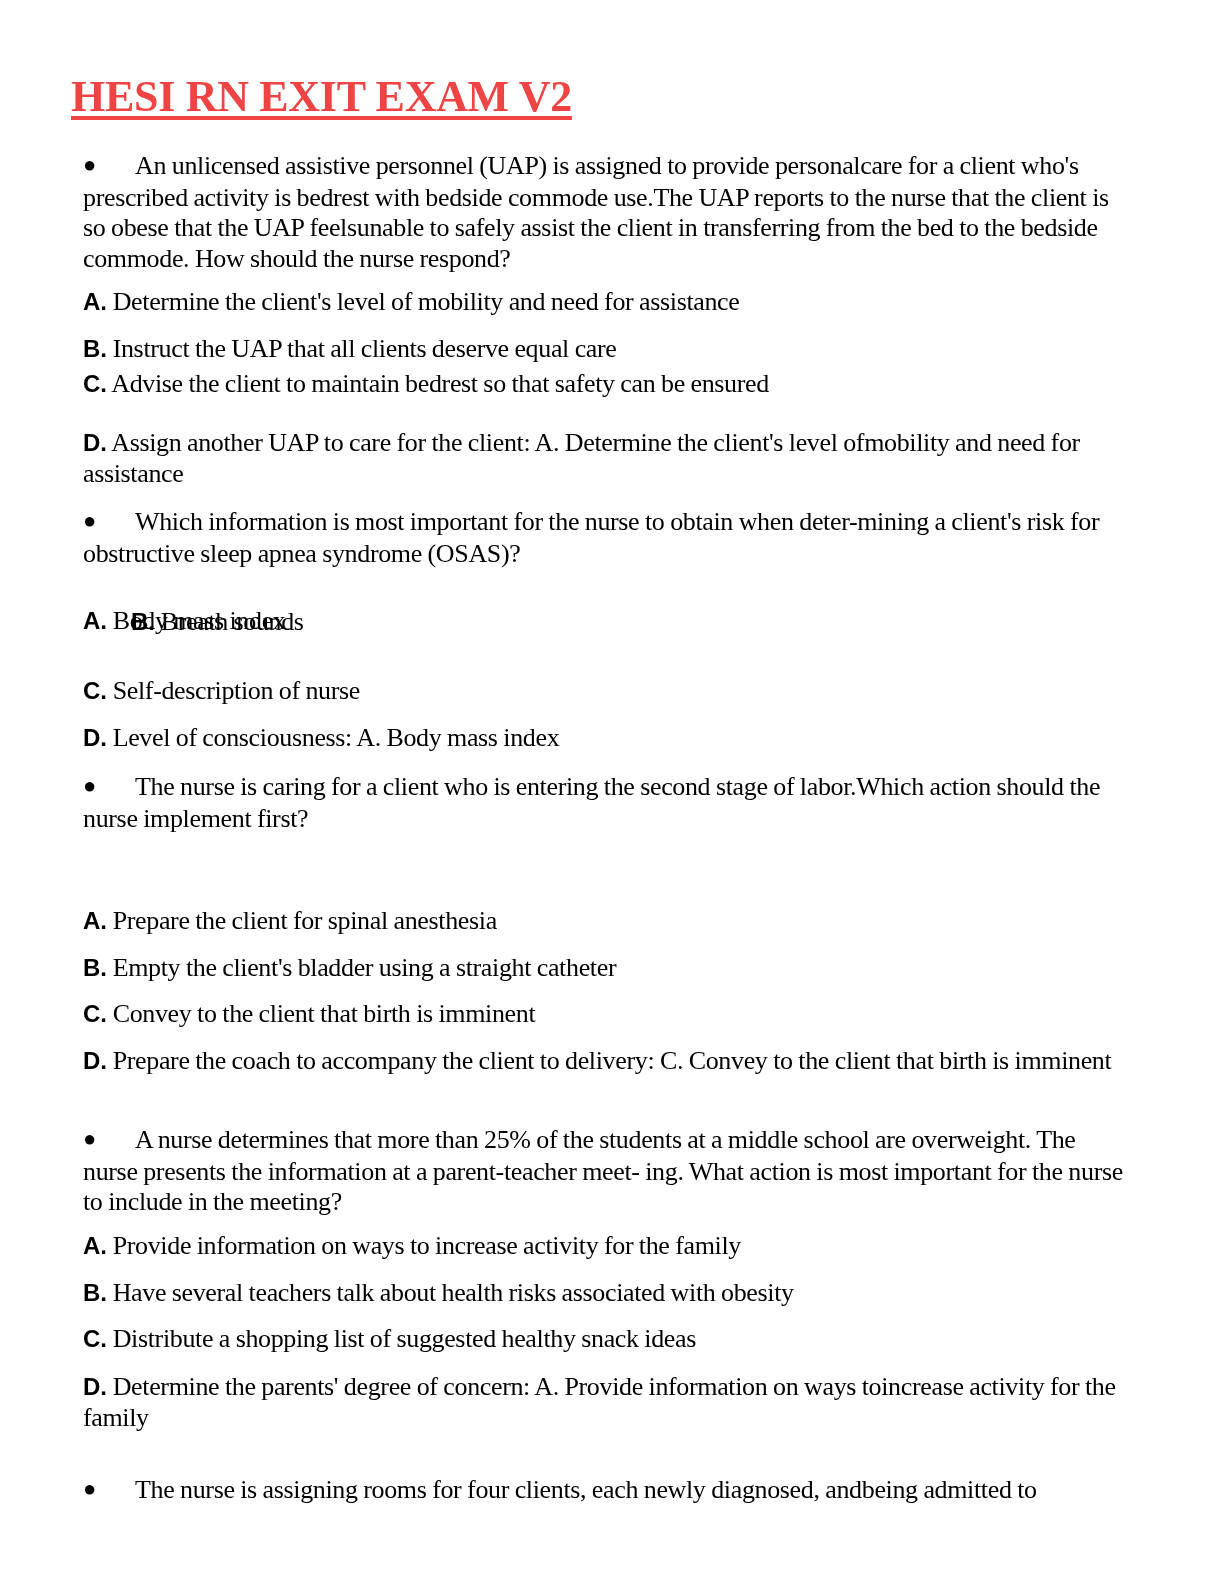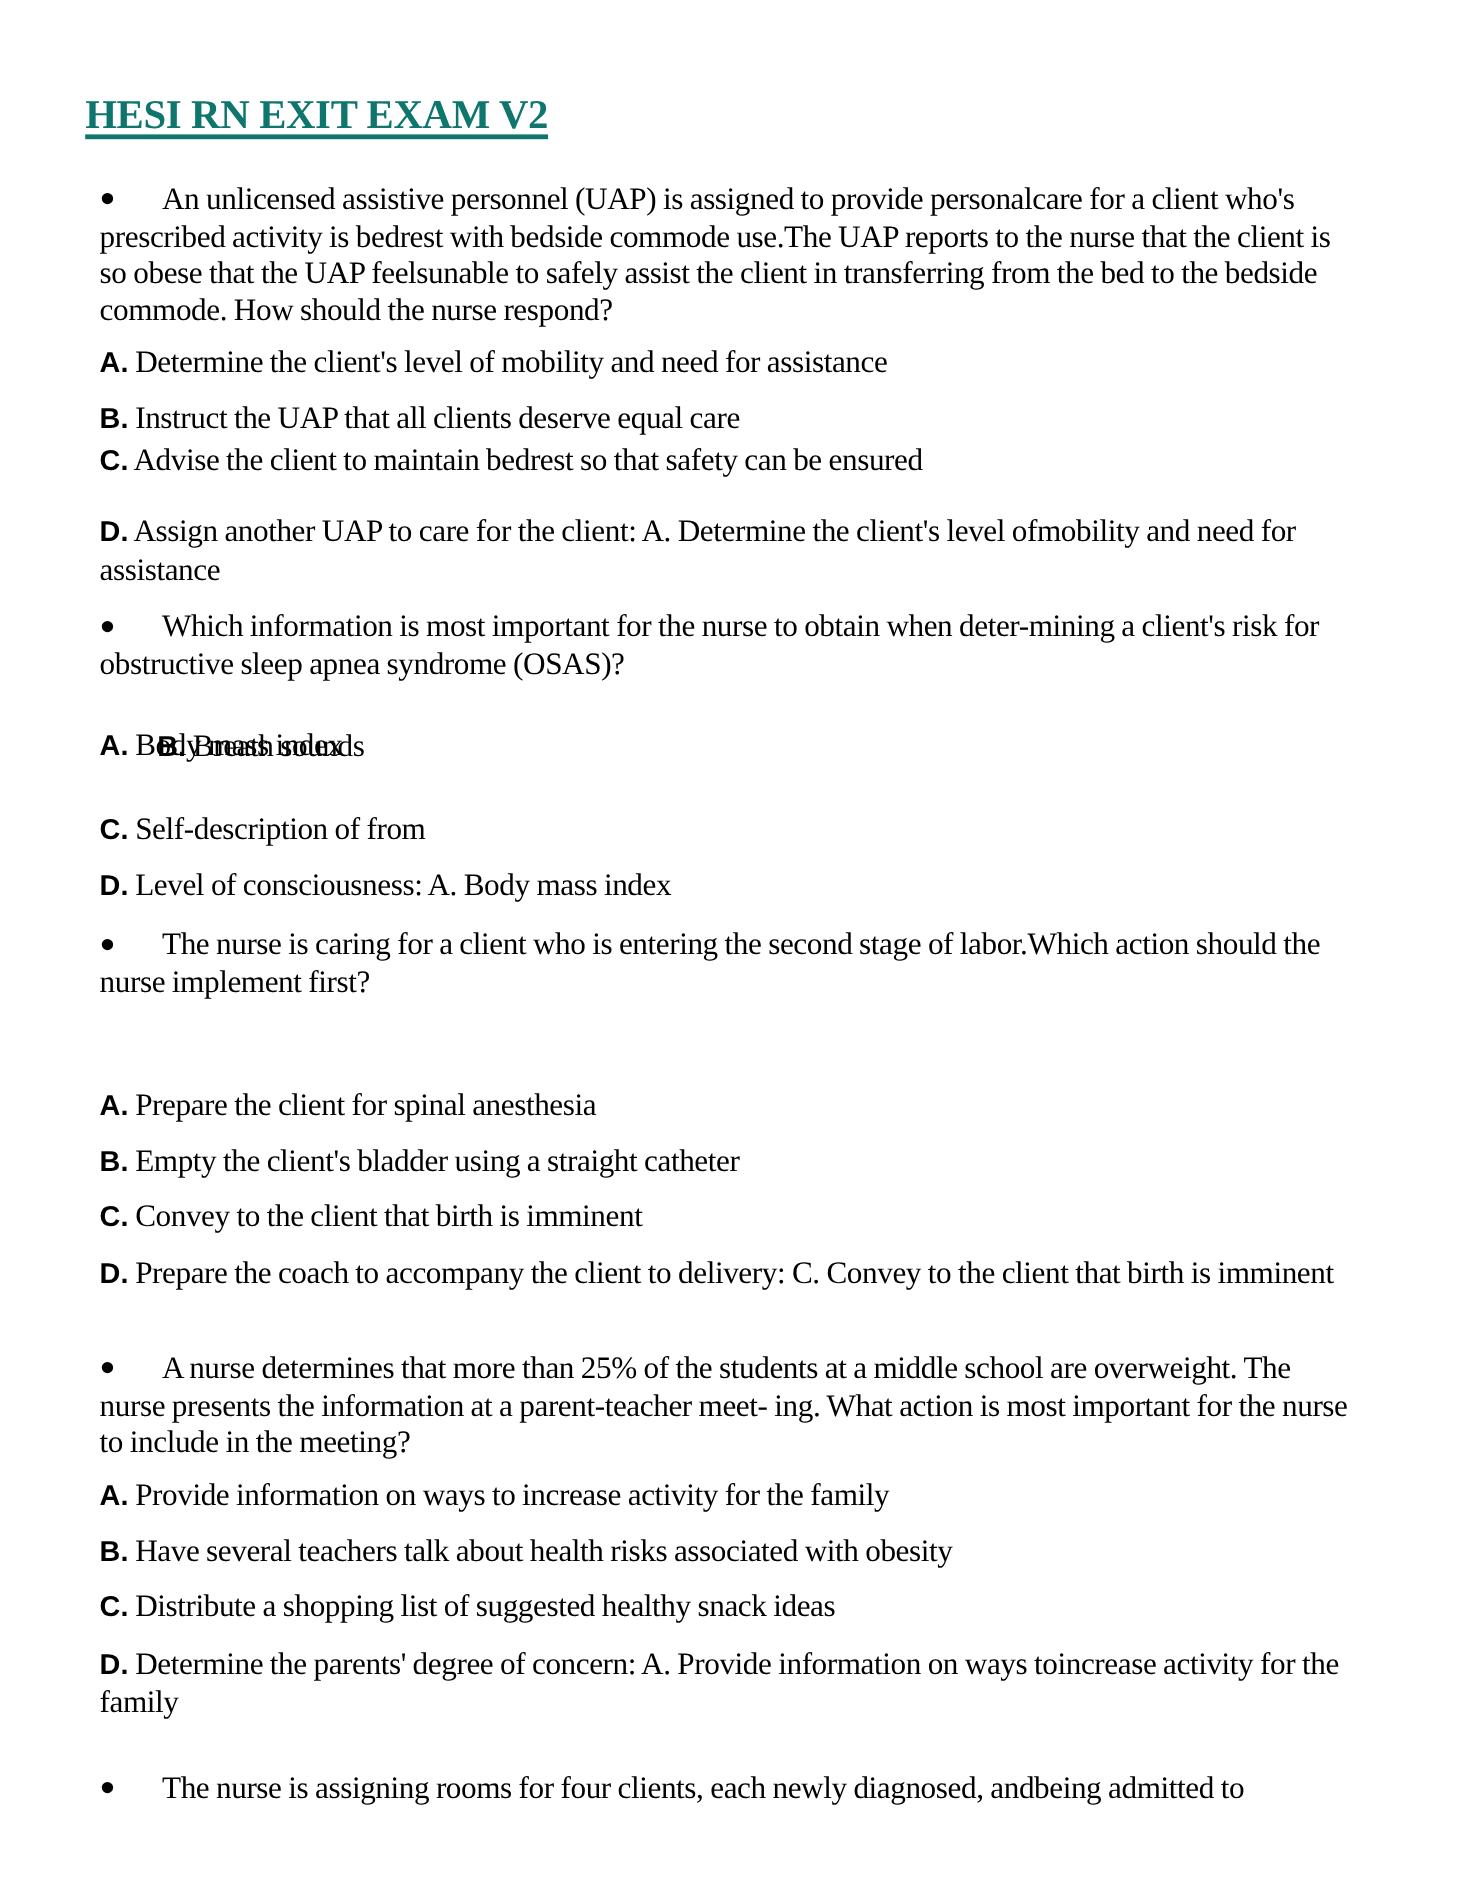--- a/index.html
+++ b/index.html
@@ -15,23 +15,23 @@
       font-family: "Liberation Serif", "DejaVu Serif", serif;
       color: #000000;
     }
     .title {
       position: absolute;
       left: 71px;
       top: 74px;
       margin: 0;
       font-family: "Liberation Serif", serif;
       font-weight: bold;
-      font-size: 34px;
+      font-size: 44px;
       line-height: 46px;
-      color: #0f766e;
+      color: #ef4444;
       text-decoration: underline;
       text-decoration-thickness: 4px;
       text-underline-offset: 5px;
       letter-spacing: -0.3px;
       white-space: nowrap;
     }
     .block {
       position: absolute;
       left: 83px;
       width: 1050px;
@@ -81,21 +81,21 @@
 <div class="block question-text" style="top:507px;">
   <span class="bullet">●</span><span>Which information is most important for the nurse to obtain when deter-mining a client's risk for obstructive sleep apnea syndrome (OSAS)?</span>
 </div>
 <div class="block" style="top:606px;">
   <span class="opt-letter">A.</span><span> Body mass index</span>
 </div>
 <div class="block" style="top:607px;margin-left:48px;">
   <span class="opt-letter">B.</span><span> Breath sounds</span>
 </div>
 <div class="block" style="top:676px;">
-  <span class="opt-letter">C.</span><span> Self-description of from</span>
+  <span class="opt-letter">C.</span><span> Self-description of nurse</span>
 </div>
 <div class="block" style="top:723px;">
   <span class="opt-letter">D.</span><span> Level of consciousness: A. Body mass index</span>
 </div>
 
 <div class="block question-text" style="top:772px;">
   <span class="bullet">●</span><span>The nurse is caring for a client who is entering the second stage of labor.Which action should the nurse implement first?</span>
 </div>
 <div class="block" style="top:906px;">
   <span class="opt-letter">A.</span><span> Prepare the client for spinal anesthesia</span>

